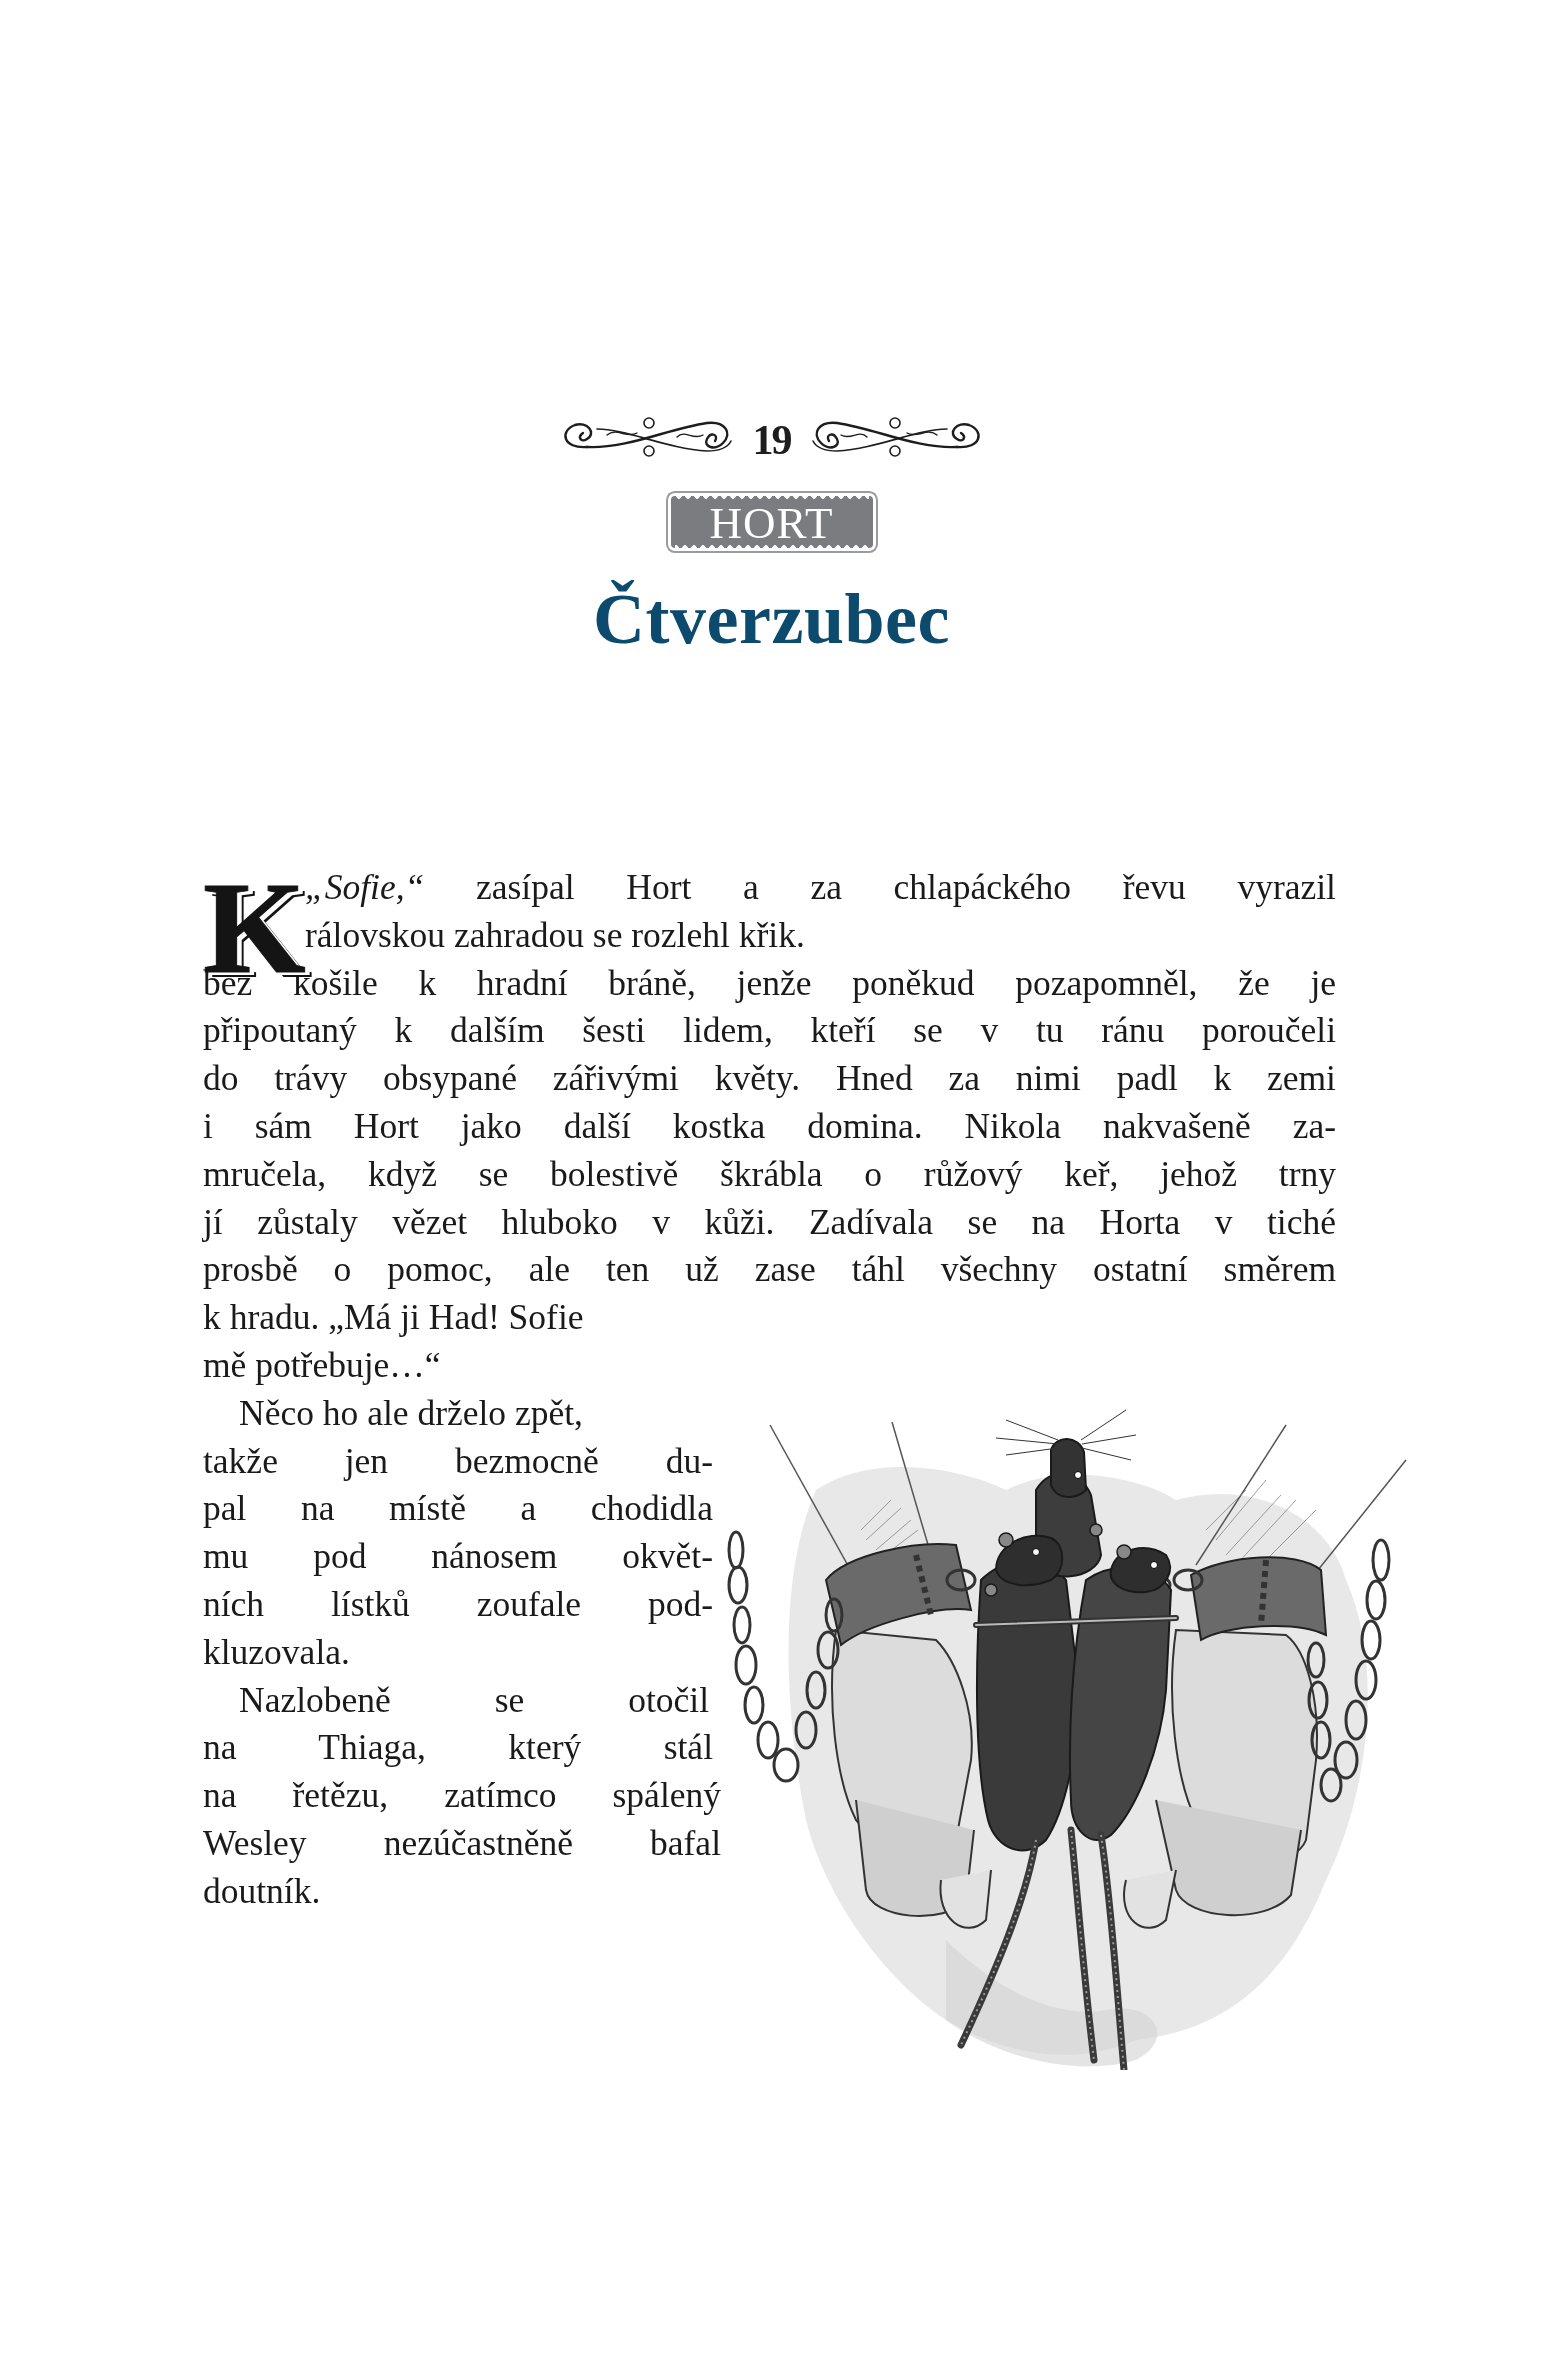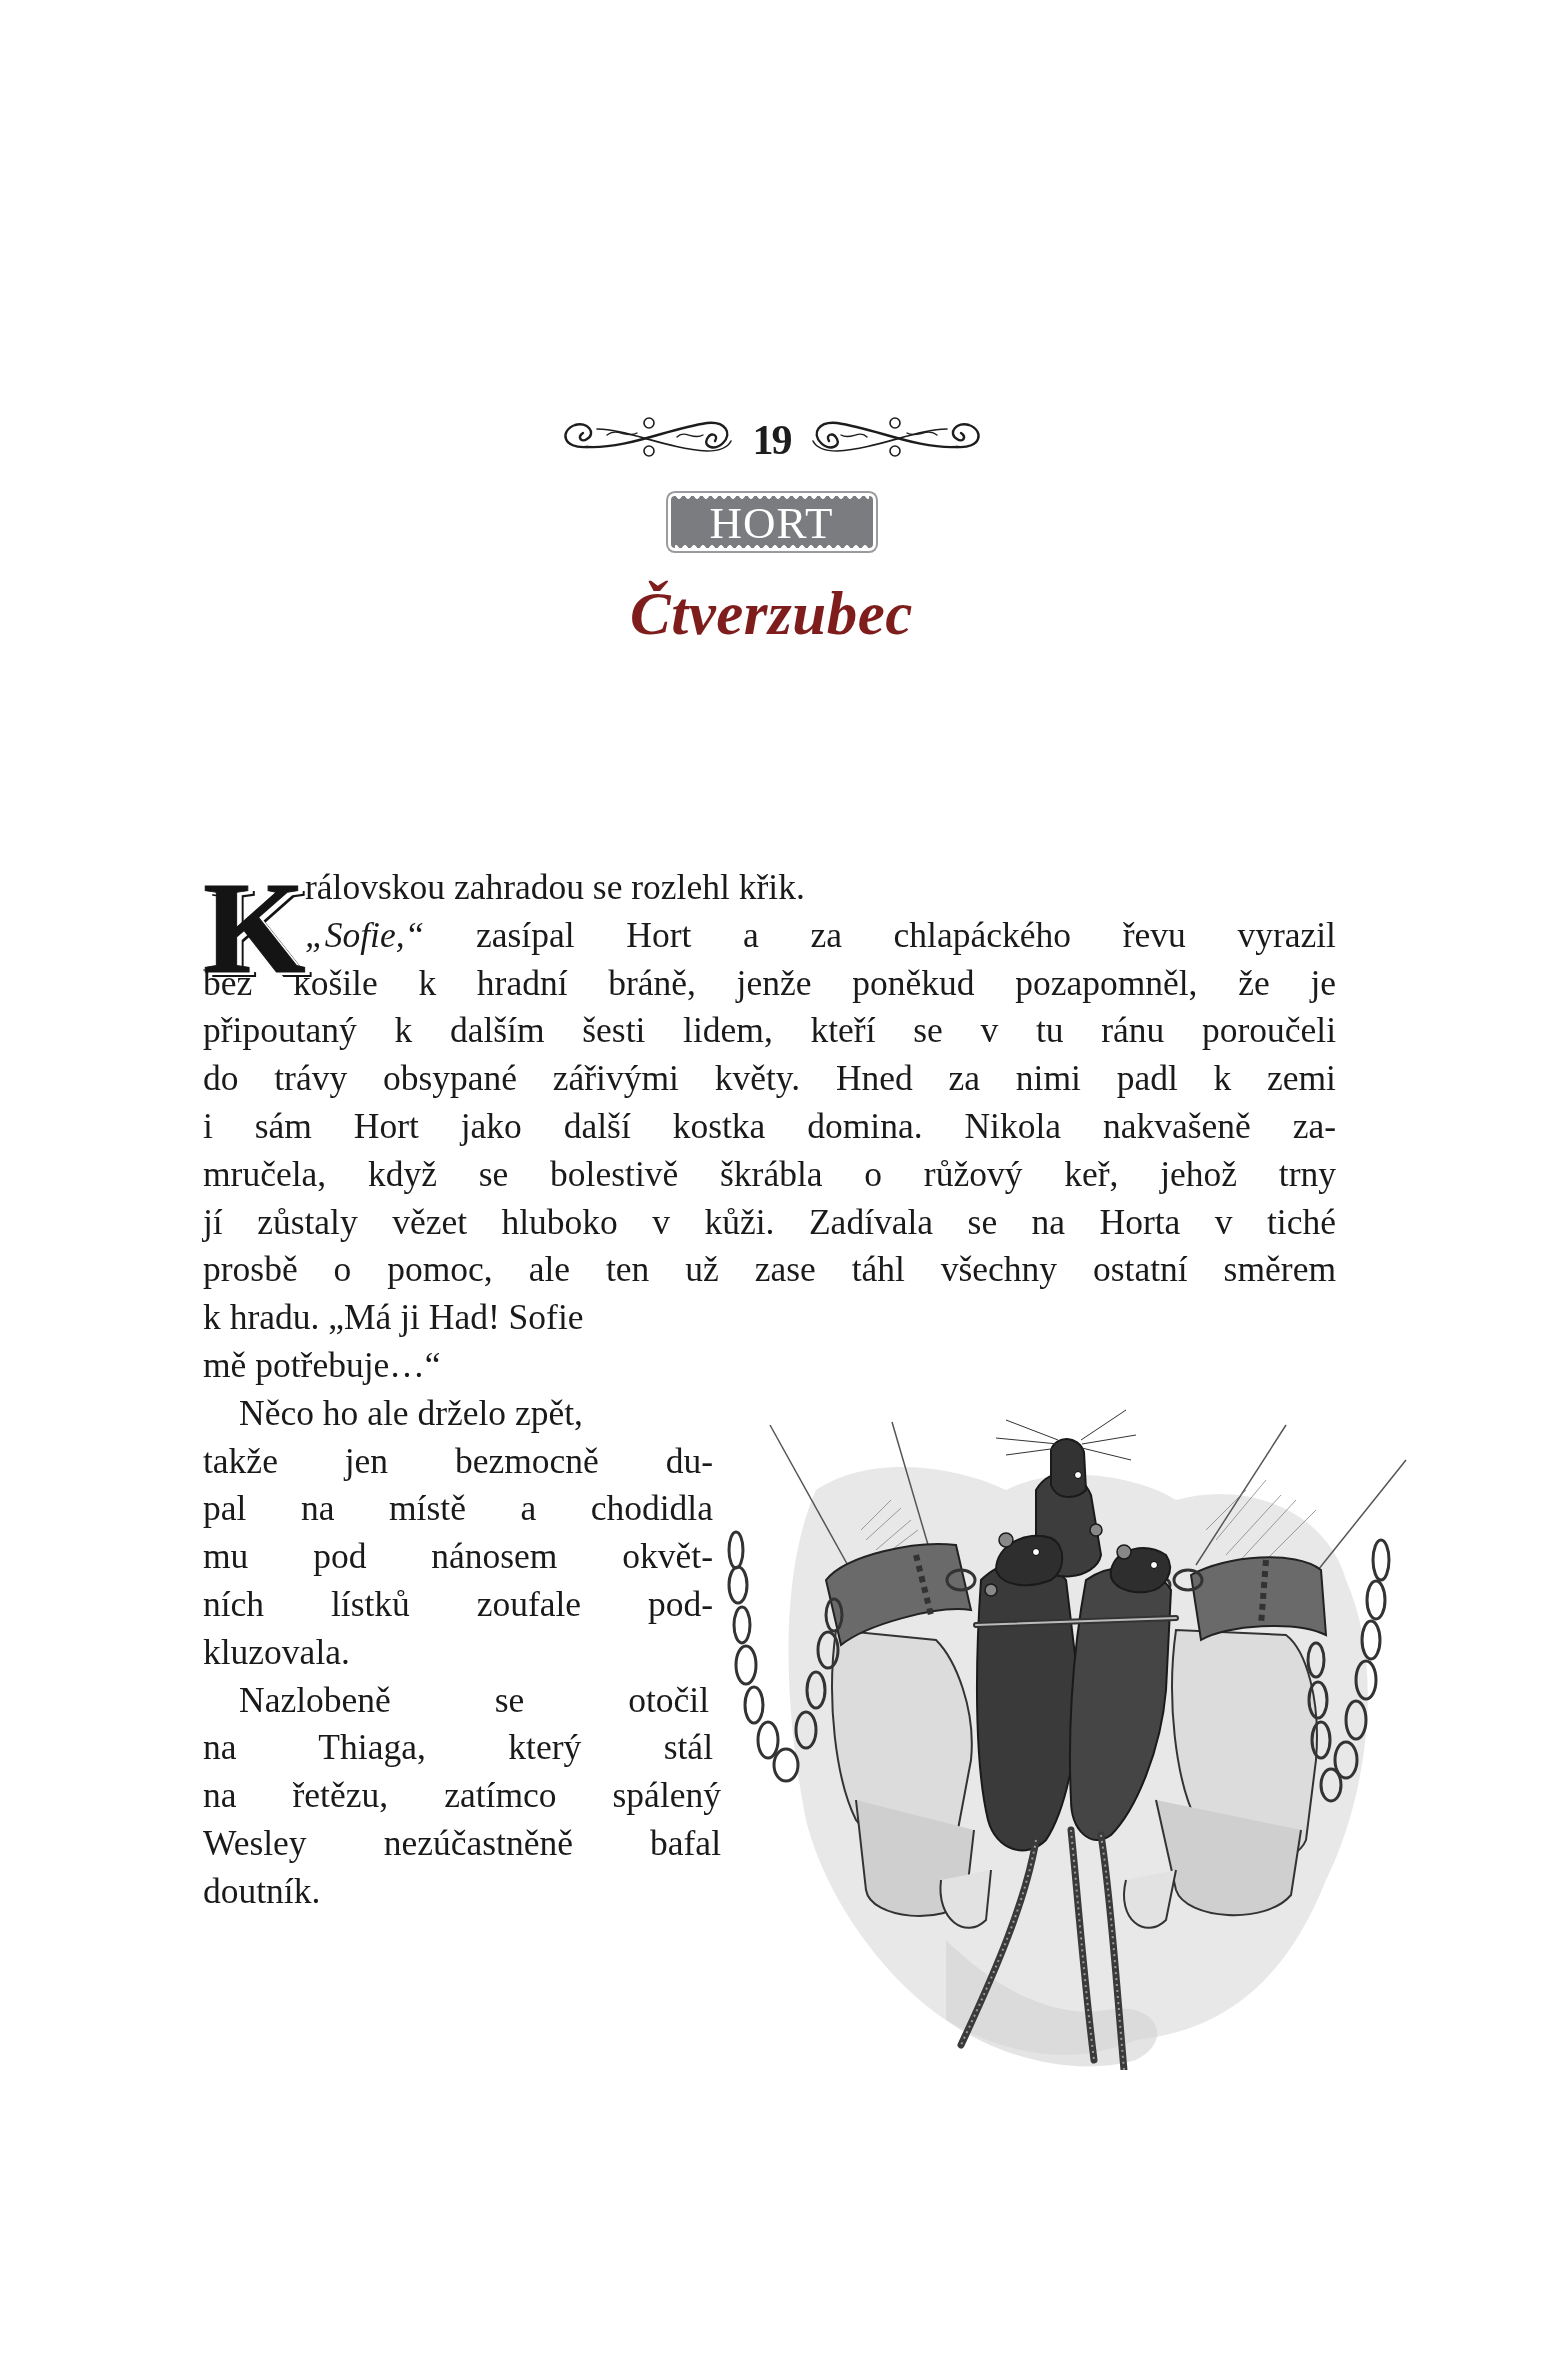--- a/index.html
+++ b/index.html
@@ -74,26 +74,25 @@
       height: 6px;
       background-image: radial-gradient(circle at 4px 0, #ffffff 2.5px, transparent 3px);
       background-size: 9px 6px;
       background-repeat: repeat-x;
     }
     .pov-badge::before { top: 0; }
     .pov-badge::after { bottom: 0; transform: rotate(180deg); }
 
     .chapter-title {
       margin-top: 32px;
-      font-size: 61px;
+      font-size: 72px;
       font-weight: bold;
-      color: #7f1d1d;
+      color: #0c4a6e;
       letter-spacing: 0.5px;
       line-height: 1.1;
-      font-style: italic;
     }
 
     
     .body-text {
       position: absolute;
       left: 203px;
       top: 864px;
       width: 1133px;
       font-size: 35.5px;
       line-height: 47.8px;
@@ -169,22 +168,22 @@
   <div class="pov-badge-wrap">
     <div class="pov-badge">HORT</div>
   </div>
 
   <h1 class="chapter-title">Čtverzubec</h1>
 </header>
 
 <article class="body-text">
   <span class="drop-cap">K</span>
 
+  <span class="line indent-drop justify"><span class="italic">„Sofie,“</span><span> zasípal Hort a za chlapáckého řevu vyrazil</span></span>
   <span class="line indent-drop">rálovskou zahradou se rozlehl křik.</span>
-  <span class="line indent-drop justify"><span class="italic">„Sofie,“</span><span> zasípal Hort a za chlapáckého řevu vyrazil</span></span>
   <span class="line justify">bez košile k hradní bráně, jenže poněkud pozapomněl, že je</span>
   <span class="line justify">připoutaný k dalším šesti lidem, kteří se v tu ránu poroučeli</span>
   <span class="line justify">do trávy obsypané zářivými květy. Hned za nimi padl k zemi</span>
   <span class="line justify">i sám Hort jako další kostka domina. Nikola nakvašeně za-</span>
   <span class="line justify">mručela, když se bolestivě škrábla o růžový keř, jehož trny</span>
   <span class="line justify">jí zůstaly vězet hluboko v kůži. Zadívala se na Horta v tiché</span>
   <span class="line justify">prosbě o pomoc, ale ten už zase táhl všechny ostatní směrem</span>
   <span class="line">k hradu. „Má ji Had! Sofie</span>
   <span class="line">mě potřebuje…“</span>
   <span class="line indent-para narrow">Něco ho ale drželo zpět,</span>

